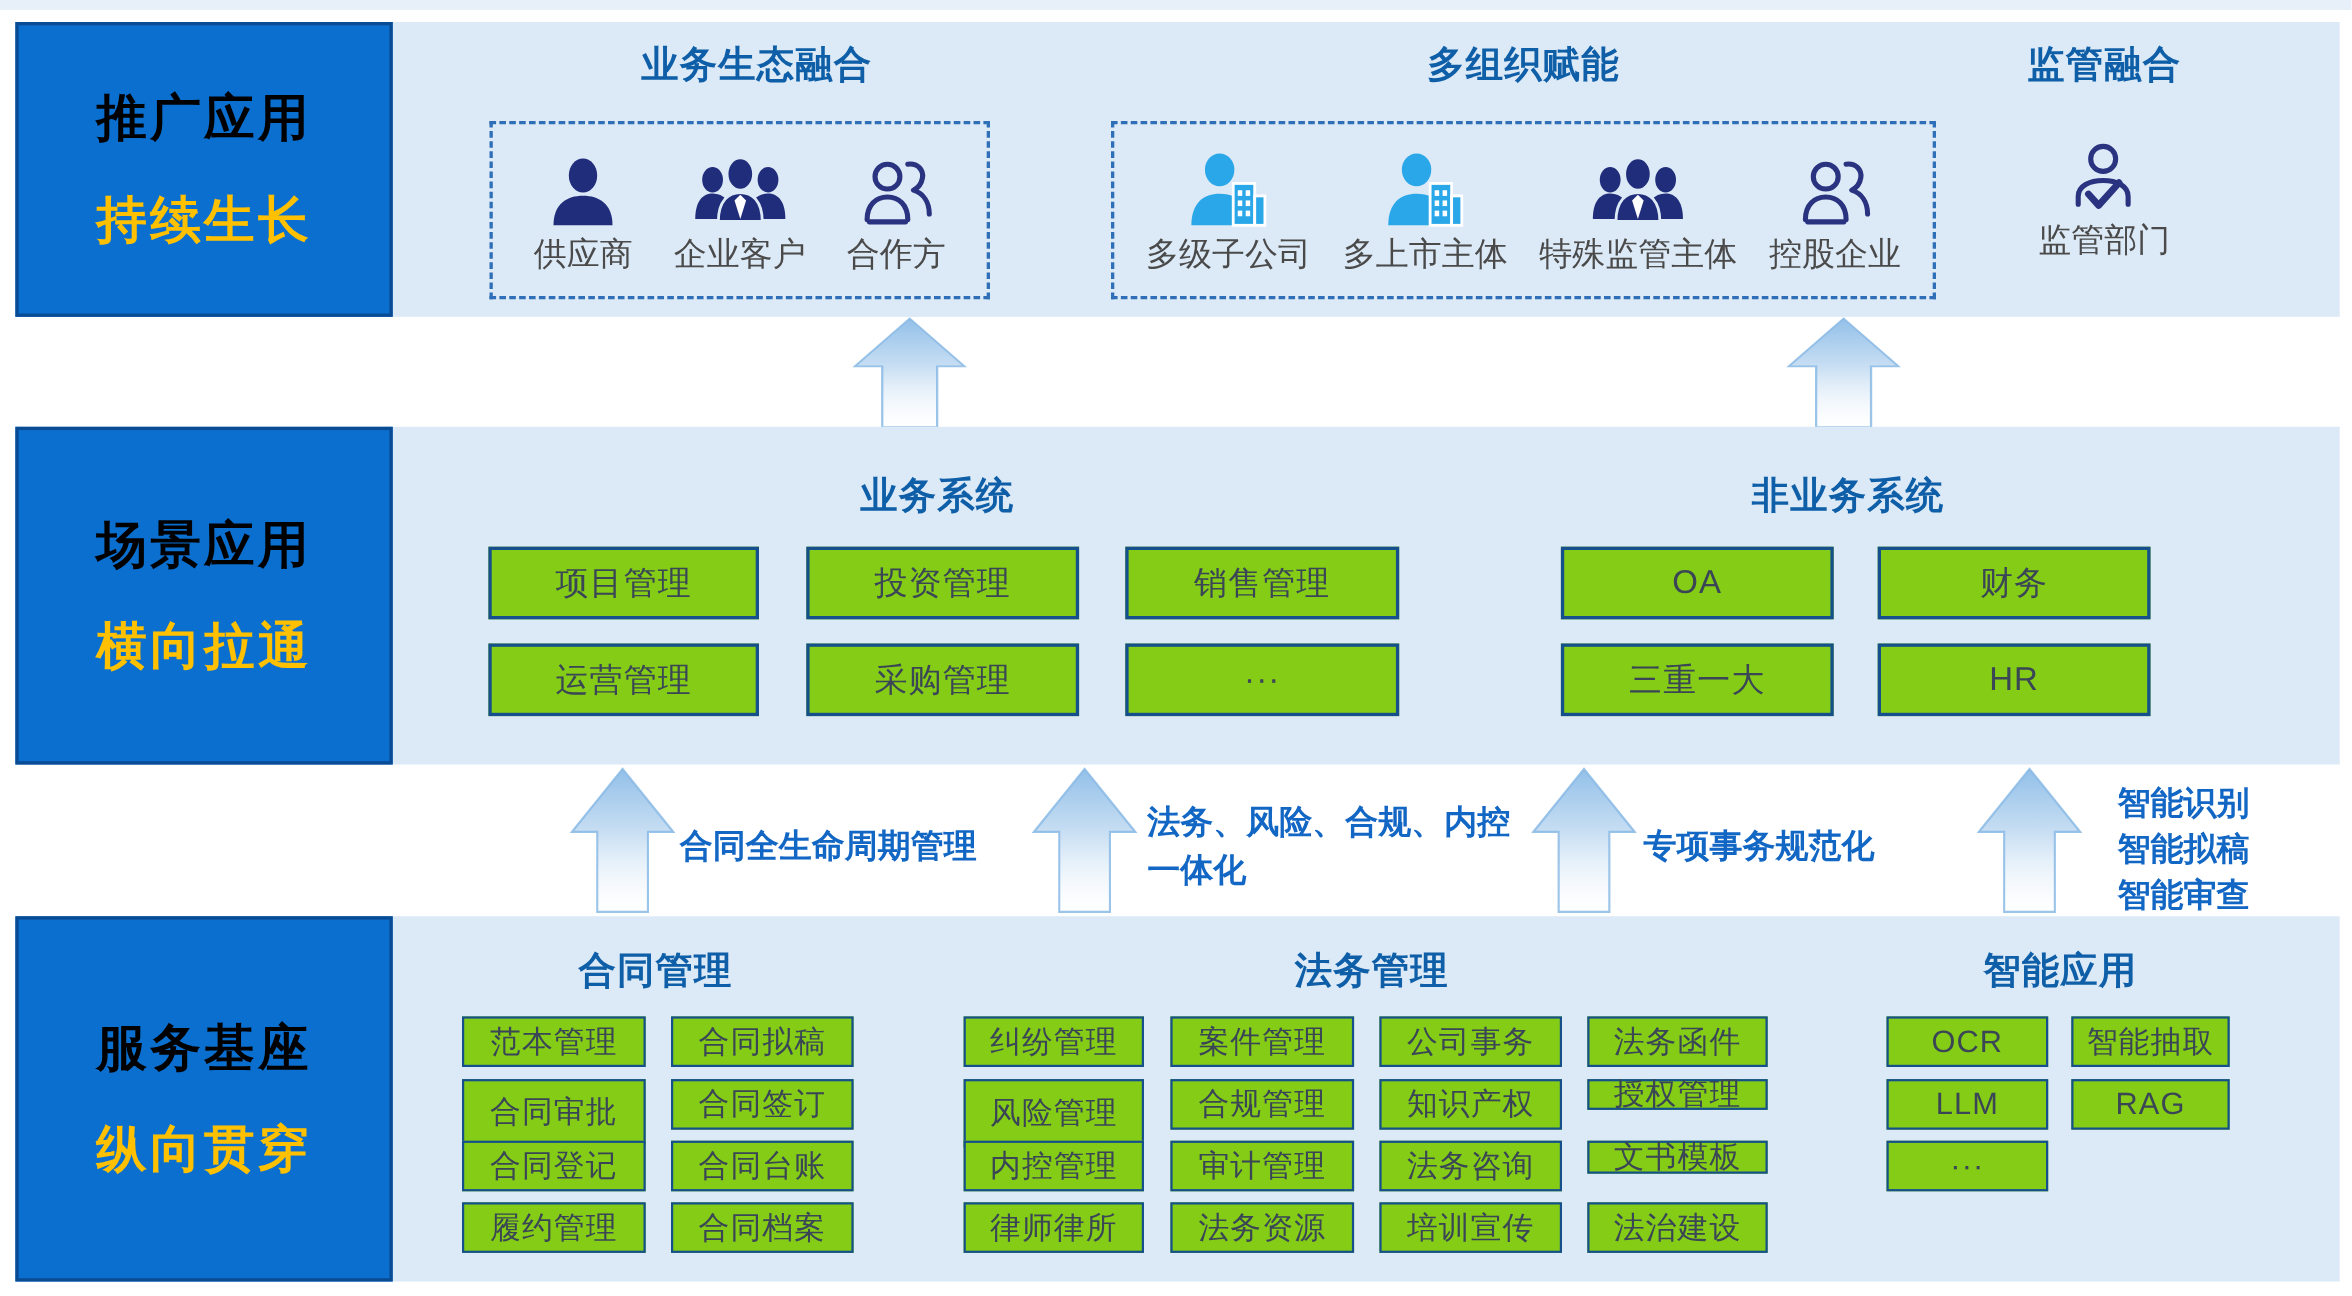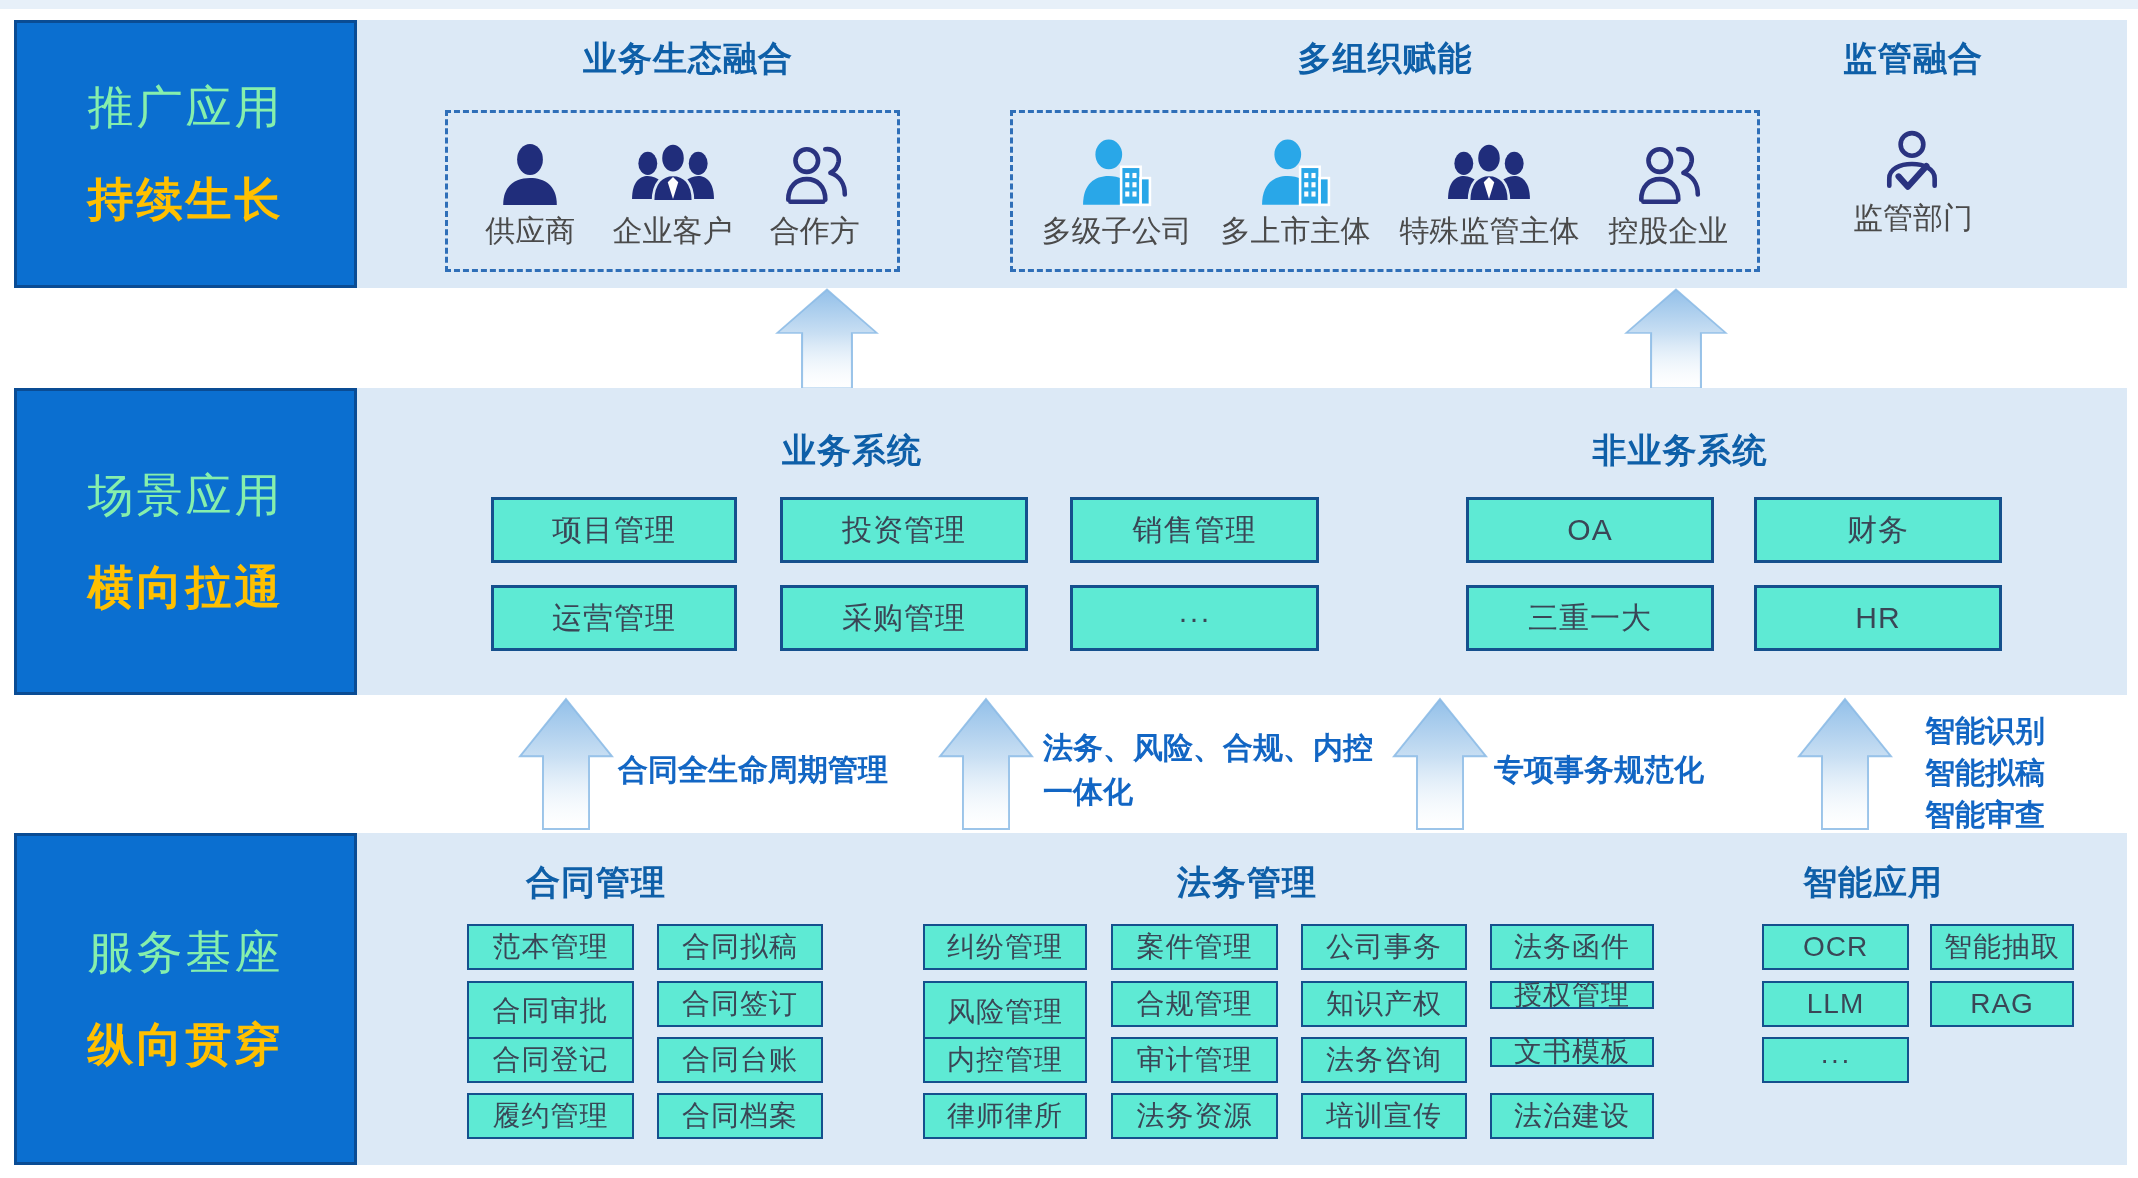--- a/index.html
+++ b/index.html
@@ -6,37 +6,37 @@
   .canvas{
     position:relative;width:2138px;height:1178px;background:#ffffff;
     font-family:"Liberation Sans","DejaVu Sans",sans-serif;overflow:hidden;
   }
   .topstrip{position:absolute;left:0;top:0;width:2138px;height:9px;background:#E7F0F9;}
   .panel{position:absolute;left:357px;width:1770px;background:#DCE9F6;}
   .sidebar{
     position:absolute;left:14px;width:343px;background:#0B6FD0;border:3px solid #0A4C94;
     box-sizing:border-box;display:flex;flex-direction:column;align-items:center;justify-content:center;gap:30px;
   }
-  .sidebar .l1{color:#86efac;font-size:46px;font-weight:normal;letter-spacing:3px;}
+  .sidebar .l1{color:#000000;font-size:46px;font-weight:bold;letter-spacing:3px;}
   .sidebar .l2{color:#FFC000;font-size:46px;font-weight:bold;letter-spacing:3px;}
   .sec-title{
     position:absolute;transform:translateX(-50%);white-space:nowrap;
     color:#0E5FA8;font-size:34px;font-weight:bold;letter-spacing:1px;
   }
   .dashed{
     position:absolute;border:3px dashed #2F6FB8;box-sizing:border-box;
     display:flex;align-items:center;justify-content:space-evenly;
   }
   .p-item{display:flex;flex-direction:column;align-items:center;}
   .p-item .ic{height:80px;display:flex;align-items:flex-end;justify-content:center;}
   .p-item .lb{color:#4A4A4A;font-size:30px;white-space:nowrap;}
   .box{
-    position:absolute;background:#5eead4;border:3px solid #15508D;box-sizing:border-box;
+    position:absolute;background:#84cc16;border:3px solid #15508D;box-sizing:border-box;
     display:flex;align-items:center;justify-content:center;
-    color:#3A4656;font-size:30px;letter-spacing:1px;white-space:nowrap;margin-left:47px;
+    color:#3A4656;font-size:30px;letter-spacing:1px;white-space:nowrap;
   }
   .box.sm{font-size:28px;border-width:2.5px;}
   .arrow{position:absolute;}
   .arrow-label{position:absolute;color:#1266C4;font-size:30px;font-weight:bold;white-space:nowrap;line-height:44px;}
   svg.iconavy{fill:#202D7B;}
   svg .stroke-navy{stroke:#2A3380;fill:none;stroke-width:4.5;stroke-linecap:round;stroke-linejoin:round;}
 </style>
 </head>
 <body>
 

